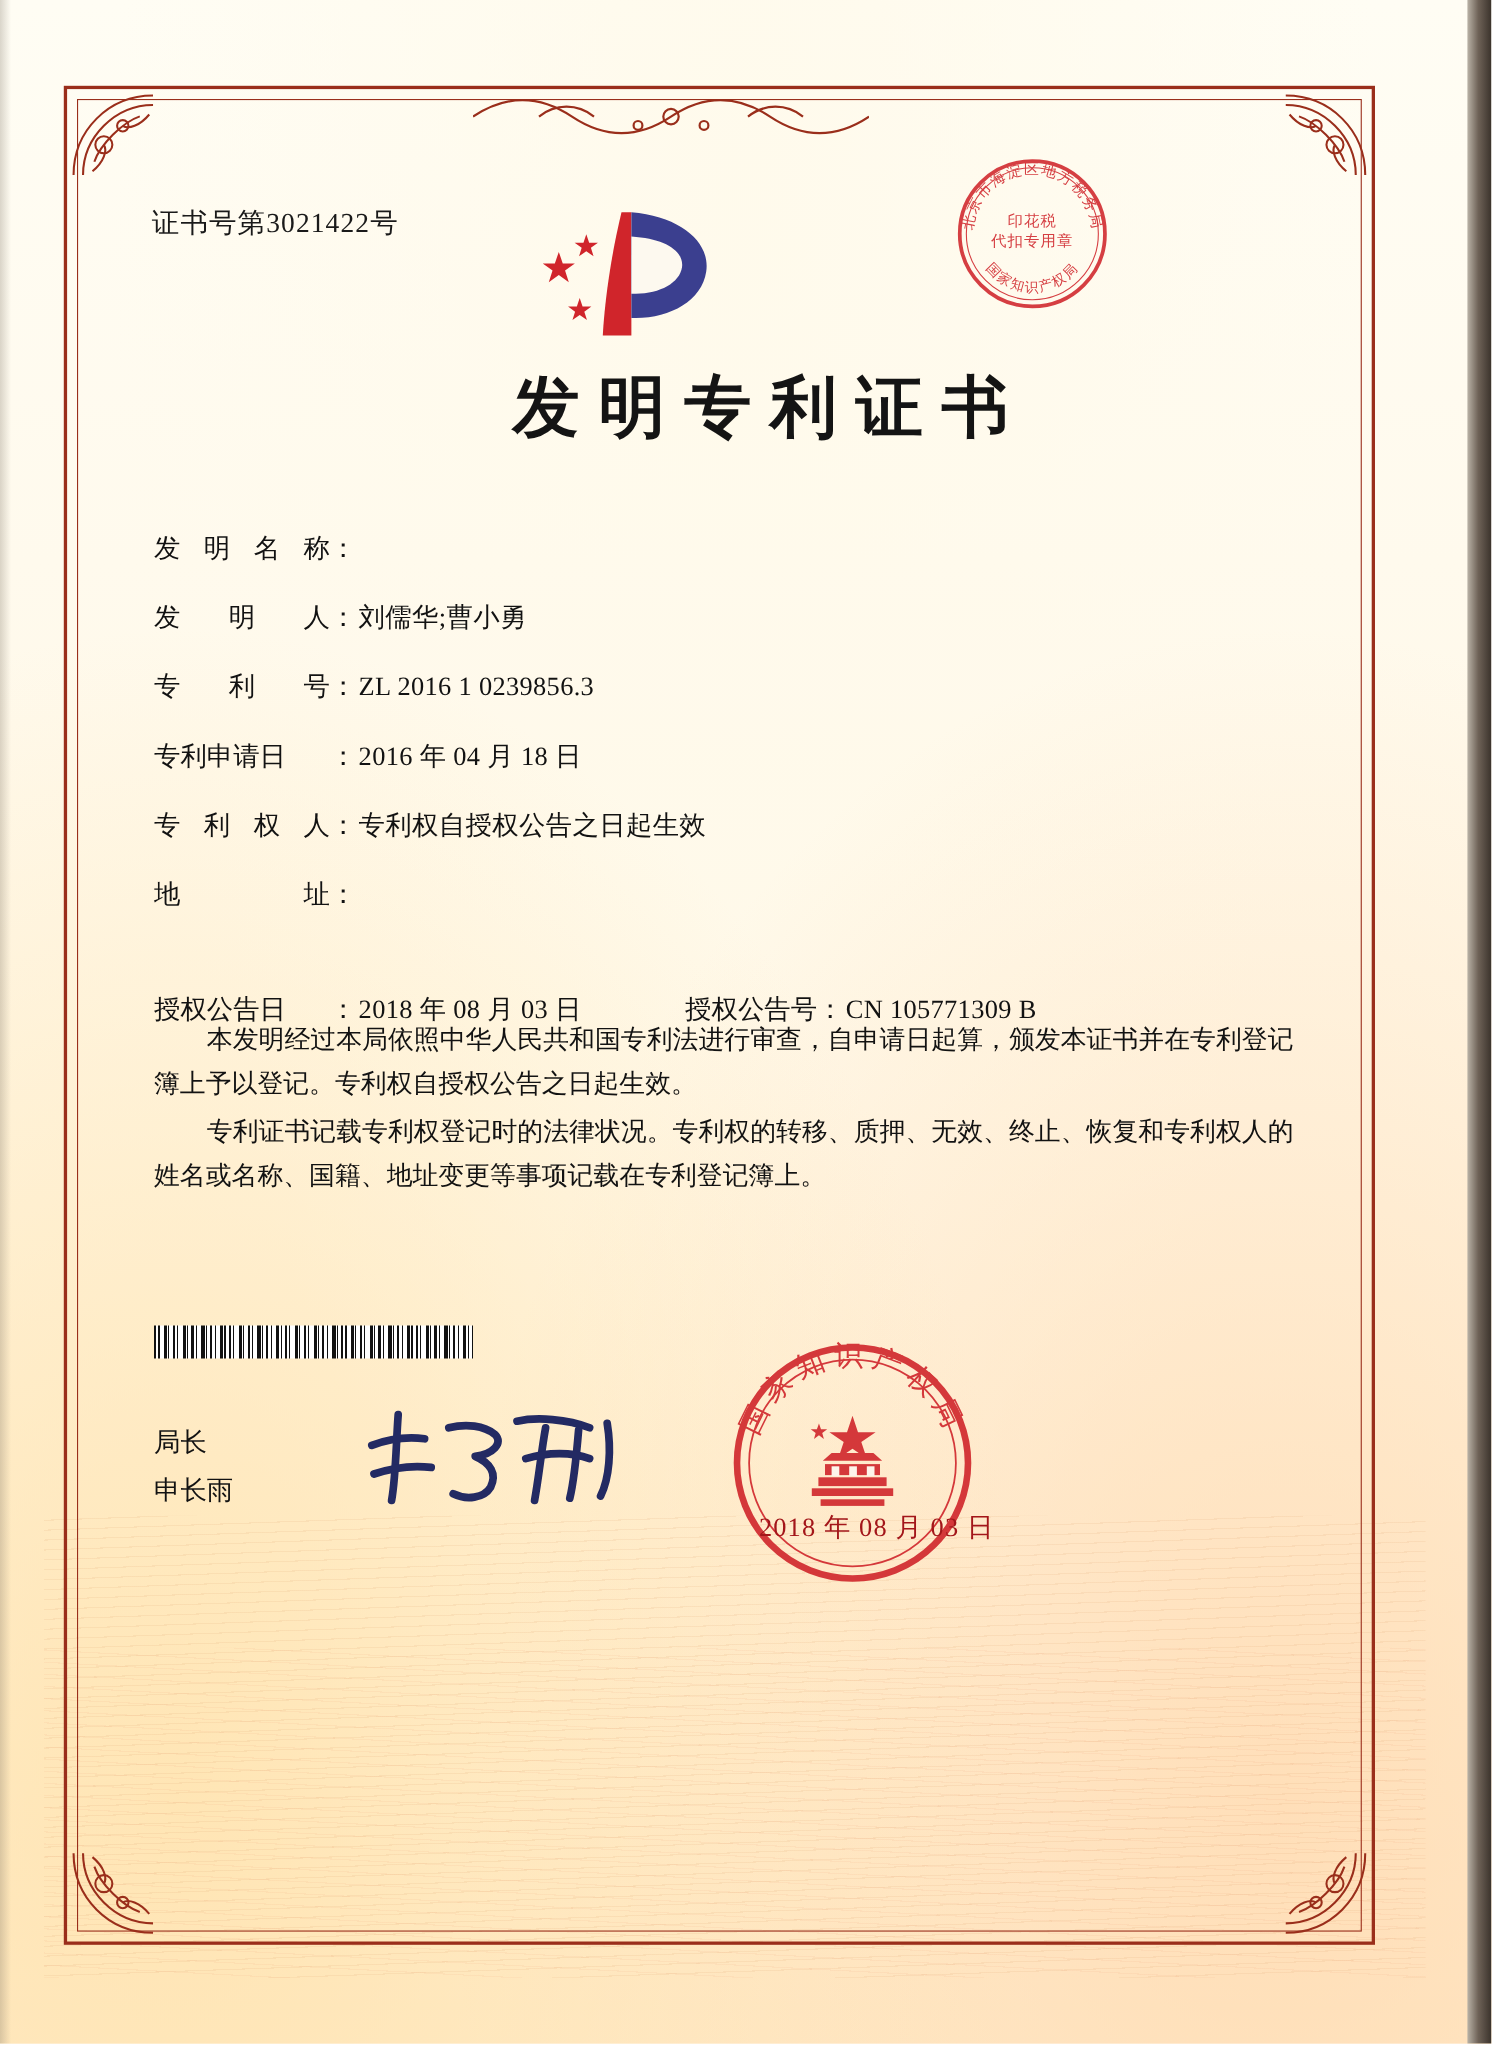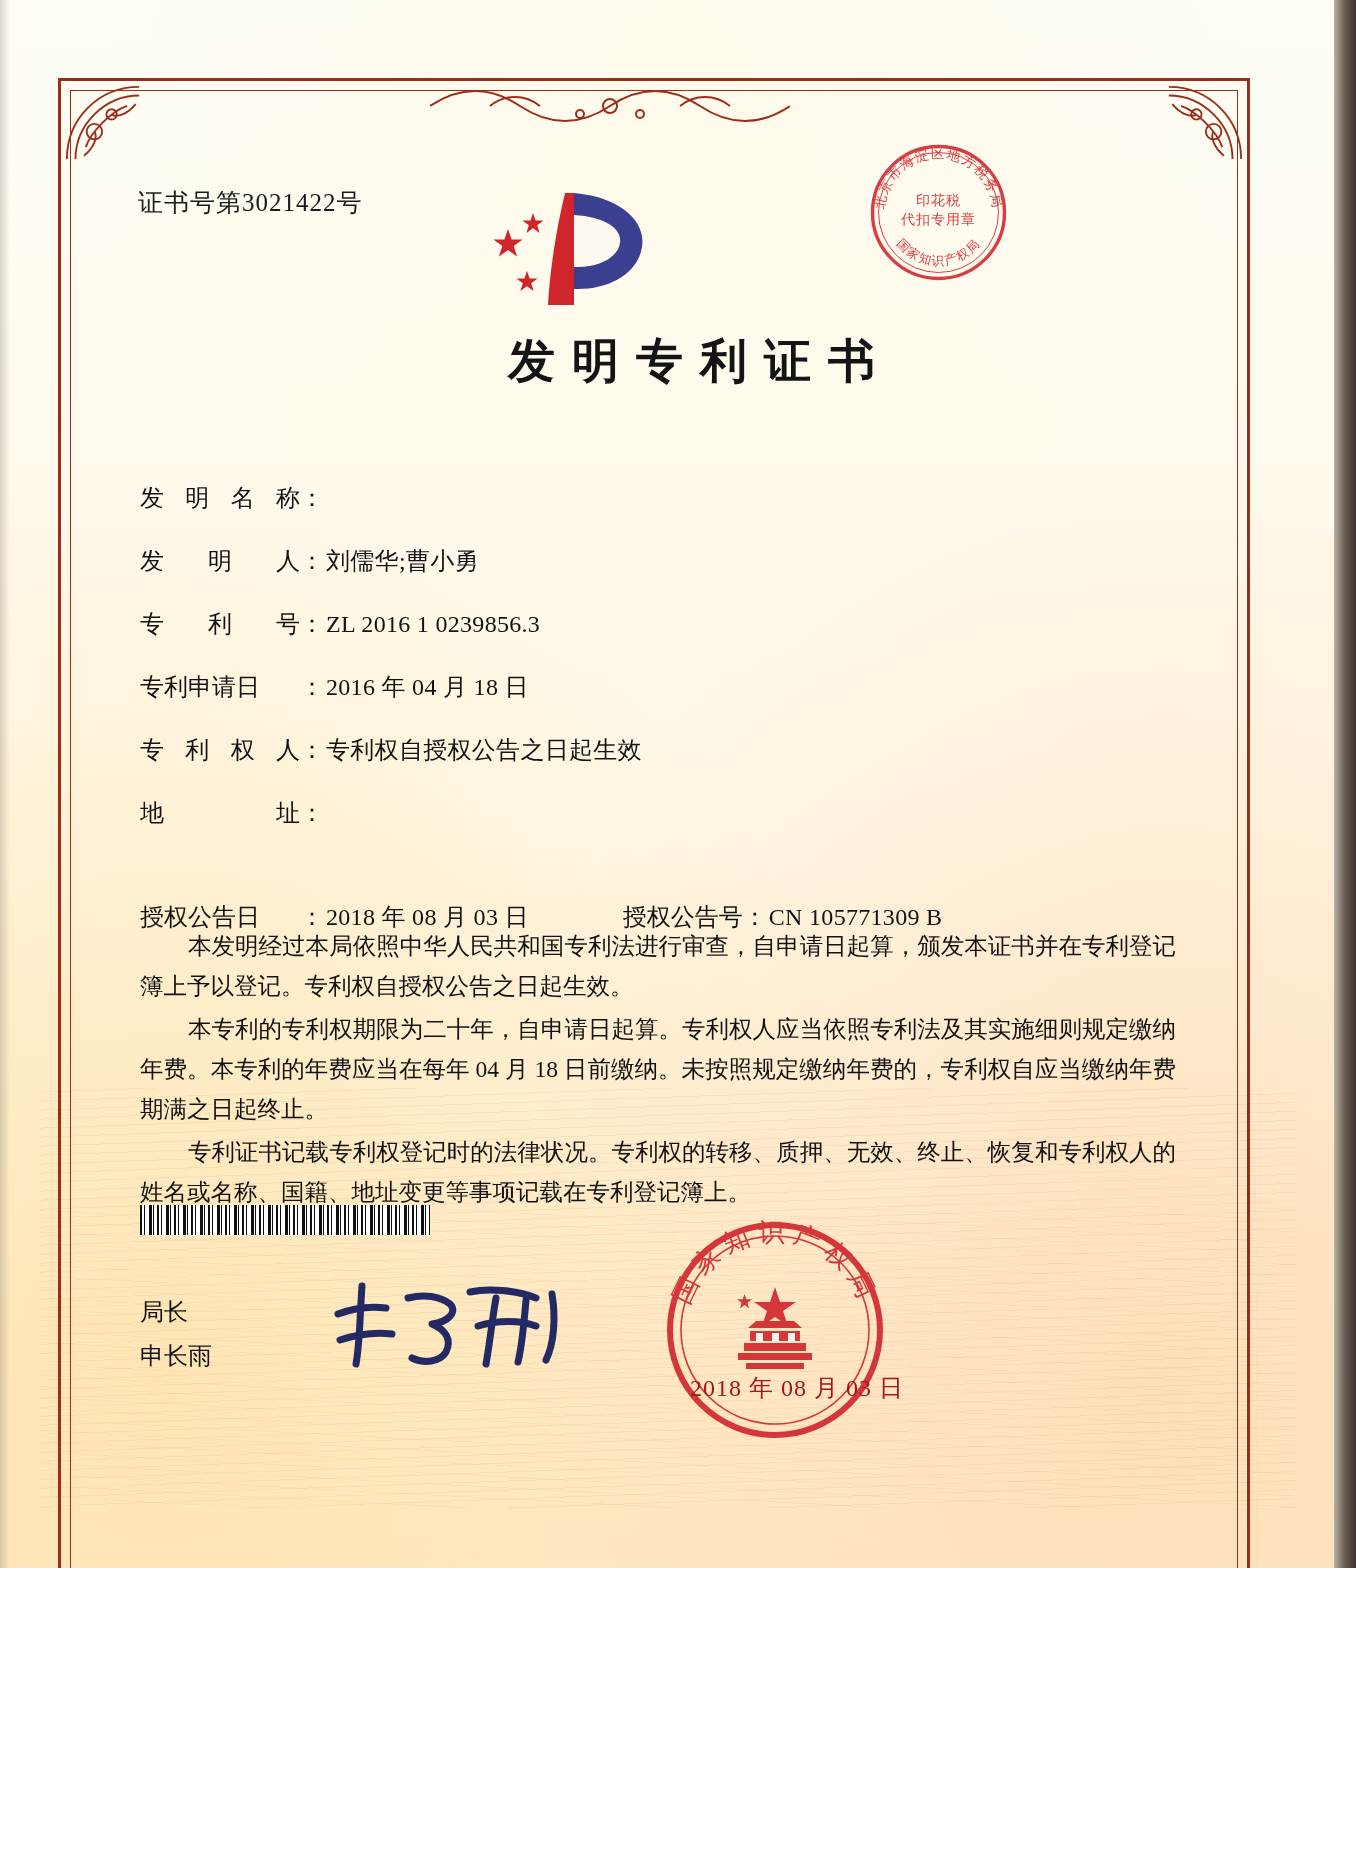--- a/index.html
+++ b/index.html
@@ -6,21 +6,21 @@
     margin: 0;
     padding: 0;
     background: #ffffff;
   }
   body {
     font-family: "Liberation Serif", "DejaVu Serif", serif;
   }
   #page {
     position: relative;
     width: 1356px;
-    height: 1568px;
+    height: 1858px;
     overflow: hidden;
     background:
       radial-gradient(ellipse at 12% 88%, rgba(255,226,170,0.75) 0%, rgba(255,226,170,0) 46%),
       radial-gradient(ellipse at 86% 88%, rgba(255,214,170,0.65) 0%, rgba(255,214,170,0) 46%),
       radial-gradient(ellipse at 50% 12%, rgba(255,250,235,0.9) 0%, rgba(255,246,225,0) 60%),
       linear-gradient(#fffdf4, #fff7e6 55%, #ffeccd 100%);
     text-decoration: underline;
   }
   
   #binding {
@@ -104,21 +104,21 @@
     position: absolute;
     left: 470px; top: 185px;
     width: 180px; height: 135px;
   }
   #logo svg { width: 100%; height: 100%; display: block; }
 
   #title {
     position: absolute;
     left: 0; right: 0; top: 330px;
     text-align: center;
-    font-size: 47px;
+    font-size: 61px;
     font-weight: bold;
     letter-spacing: 17px;
     color: #141414;
     font-family: "DejaVu Serif", "Liberation Serif", serif;
     text-indent: 17px;
     padding-left: 27px;
   }
 
   #fields {
     position: absolute;
@@ -409,21 +409,20 @@
       <div class="field-value">2018 年 08 月 03 日</div>
       <div class="second-label">授权公告号</div>
       <div class="field-colon">：</div>
       <div class="field-value">CN 105771309 B</div>
     </div>
 
   </div>
 
   <div id="paragraphs">
     <p>本发明经过本局依照中华人民共和国专利法进行审查，自申请日起算，颁发本证书并在专利登记簿上予以登记。专利权自授权公告之日起生效。</p>
-    <p>本专利的专利权期限为二十年，自申请日起算。专利权人应当依照专利法及其实施细则规定缴纳年费。本专利的年费应当在每年 04 月 18 日前缴纳。未按照规定缴纳年费的，专利权自应当缴纳年费期满之日起终止。</p>
     <p>专利证书记载专利权登记时的法律状况。专利权的转移、质押、无效、终止、恢复和专利权人的姓名或名称、国籍、地址变更等事项记载在专利登记簿上。</p>
   </div>
 
   <div id="barcode"></div>
 
   <div id="director-block">
     <div>局长</div>
     <div>申长雨</div>
   </div>
 

